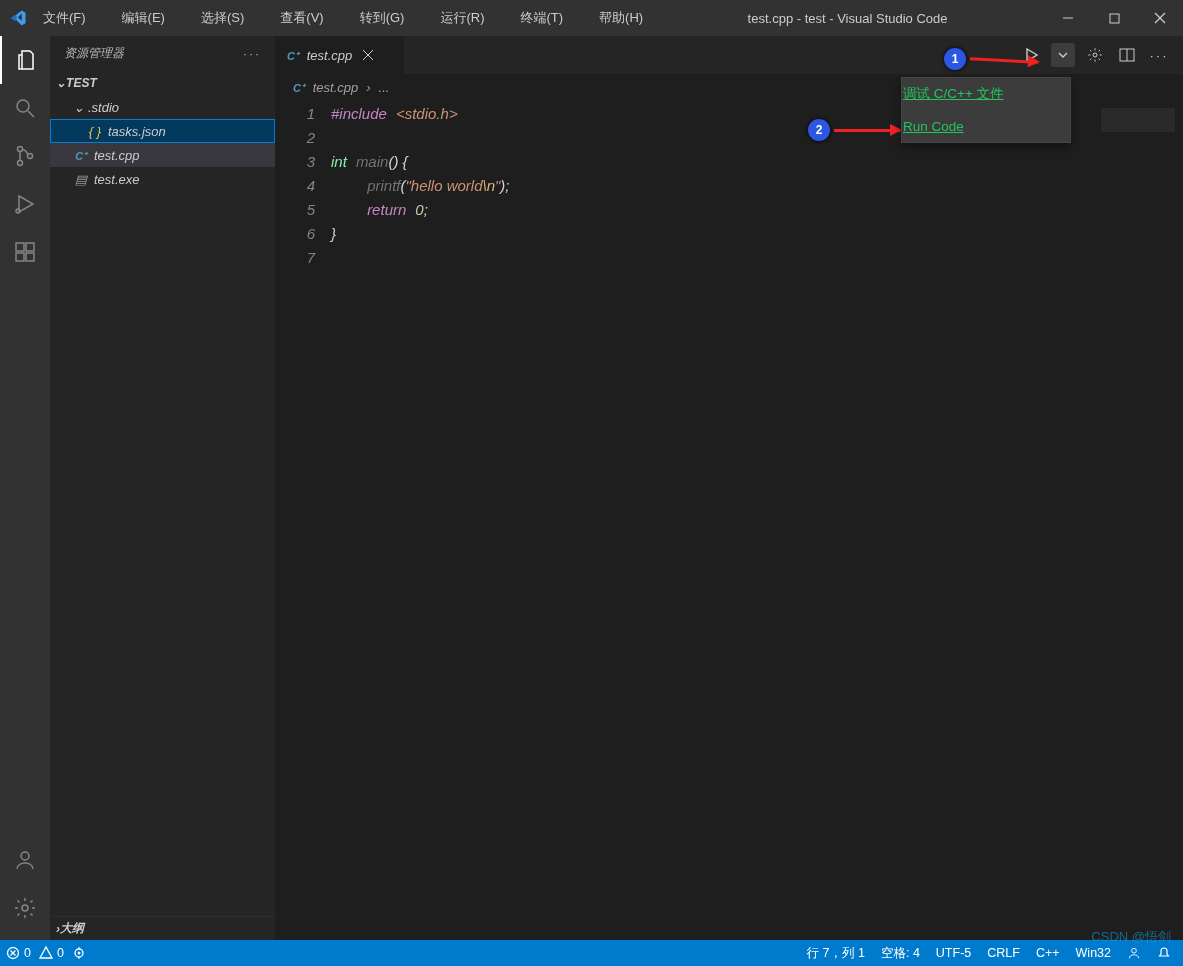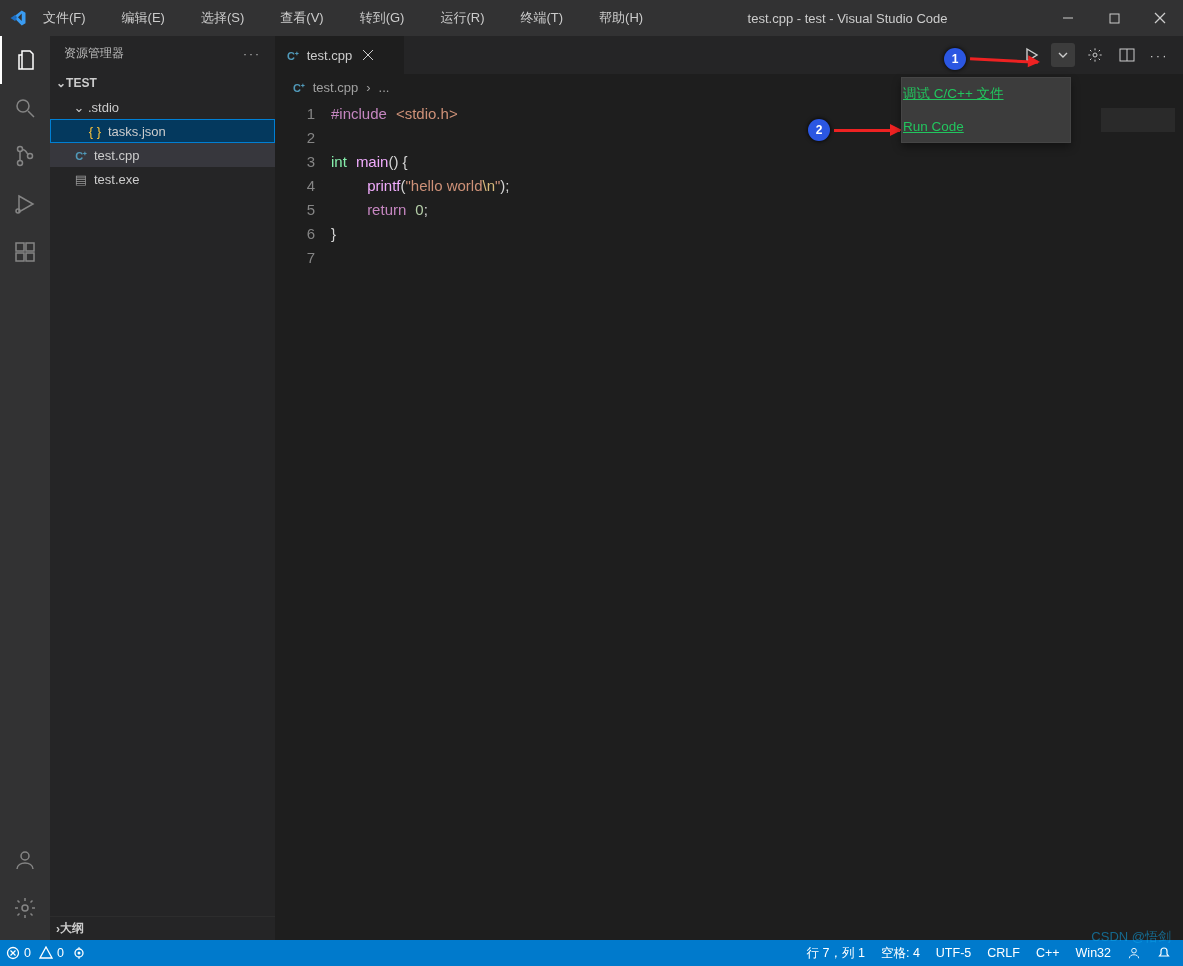--- a/index.html
+++ b/index.html
@@ -4,21 +4,21 @@
 <style>
   * { margin:0; padding:0; box-sizing:border-box; font-family:"Segoe UI", "Microsoft YaHei", sans-serif; }
   body { width:1183px; height:966px; background:#1e1e1e; color:#cccccc; overflow:hidden; font-size:13px; position:relative; }
   .titlebar { height:36px; background:#323233; display:flex; align-items:center; color:#ccc; }
   .titlebar .vs-logo { width:36px; display:flex; align-items:center; justify-content:center; }
   .titlebar .menu { display:flex;gap:22px; }
   .titlebar .menu span { padding:0 7px; line-height:36px; cursor:default; }
   .titlebar .title { flex:1; text-align:center; color:#ccc; }
   .titlebar .wincontrols { display:flex; }
   .titlebar .wincontrols div { width:46px; height:36px; display:flex; align-items:center; justify-content:center; }
-  .main { display:flex; height:904px; }
+  .main { display:flex; height:904px;font-style:italic; }
   .activitybar { width:50px; background:#323233; display:flex; flex-direction:column; align-items:center; }
   .activitybar .top { flex:1; display:flex; flex-direction:column; align-items:center; }
   .activitybar .bottom { display:flex; flex-direction:column; align-items:center; padding-bottom:8px; }
   .ab-item { width:50px; height:48px; display:flex; align-items:center; justify-content:center; }
   .ab-item svg { width:24px; height:24px; }
   .ab-item.active { border-left:2px solid #fff; }
   .ab-item .ico { stroke:#858585; fill:none; stroke-width:1.5; }
   .ab-item.active .ico { stroke:#fff; }
   .sidebar { width:225px; background:#252526; display:flex; flex-direction:column; }
   .sidebar-header { height:35px; display:flex; align-items:center; padding:0 14px; color:#bbb; font-size:12px; justify-content:space-between; }
@@ -39,21 +39,21 @@
   .tab-actions { flex:1; display:flex; justify-content:flex-end; align-items:center; gap:8px; padding-right:12px; }
   .ta-btn { width:24px; height:24px; display:flex; align-items:center; justify-content:center; border-radius:3px; }
   .ta-btn.chev { background:#3c3c3c; }
   .breadcrumbs { height:26px; display:flex; align-items:center; padding-left:18px; color:#a0a0a0; font-size:13px; gap:8px; }
   .code-area { flex:1; display:flex; position:relative; }
   .gutter { width:56px; text-align:right; padding-right:16px; color:#858585; font-family:Consolas,monospace; font-size:15px; line-height:24px; padding-top:2px; }
   .code { flex:1; font-family:Consolas,monospace; font-size:15px; line-height:24px; white-space:pre; padding-top:2px; }
   .tok-macro { color:#c586c0; }
   .tok-str { color:#ce9178; }
   .tok-kw { color:#86efac; }
-  .tok-fn { color:#f0abfc;margin-top:28px; }
+  .tok-fn { color:#737373;margin-top:28px; }
   .tok-num { color:#b5cea8; }
   .tok-pn { color:#d4d4d4; }
   .tok-esc { color:#d7ba7d; }
   .minimap { width:96px; background:#1e1e1e; border-left:0; position:relative; }
   .mini-box { position:absolute; top:8px; right:8px; width:74px; height:24px; background:#2a2a2a; }
   .statusbar { height:26px; background:#007acc; color:#fff; display:flex; align-items:center; font-size:12.5px; padding:0 6px; }
   .sb-left { display:flex; align-items:center; gap:8px; }
   .sb-right { flex:1; display:flex; justify-content:flex-end; align-items:center; gap:16px; padding-right:6px;}
   .sb-item { display:flex; align-items:center; gap:4px; }
   

